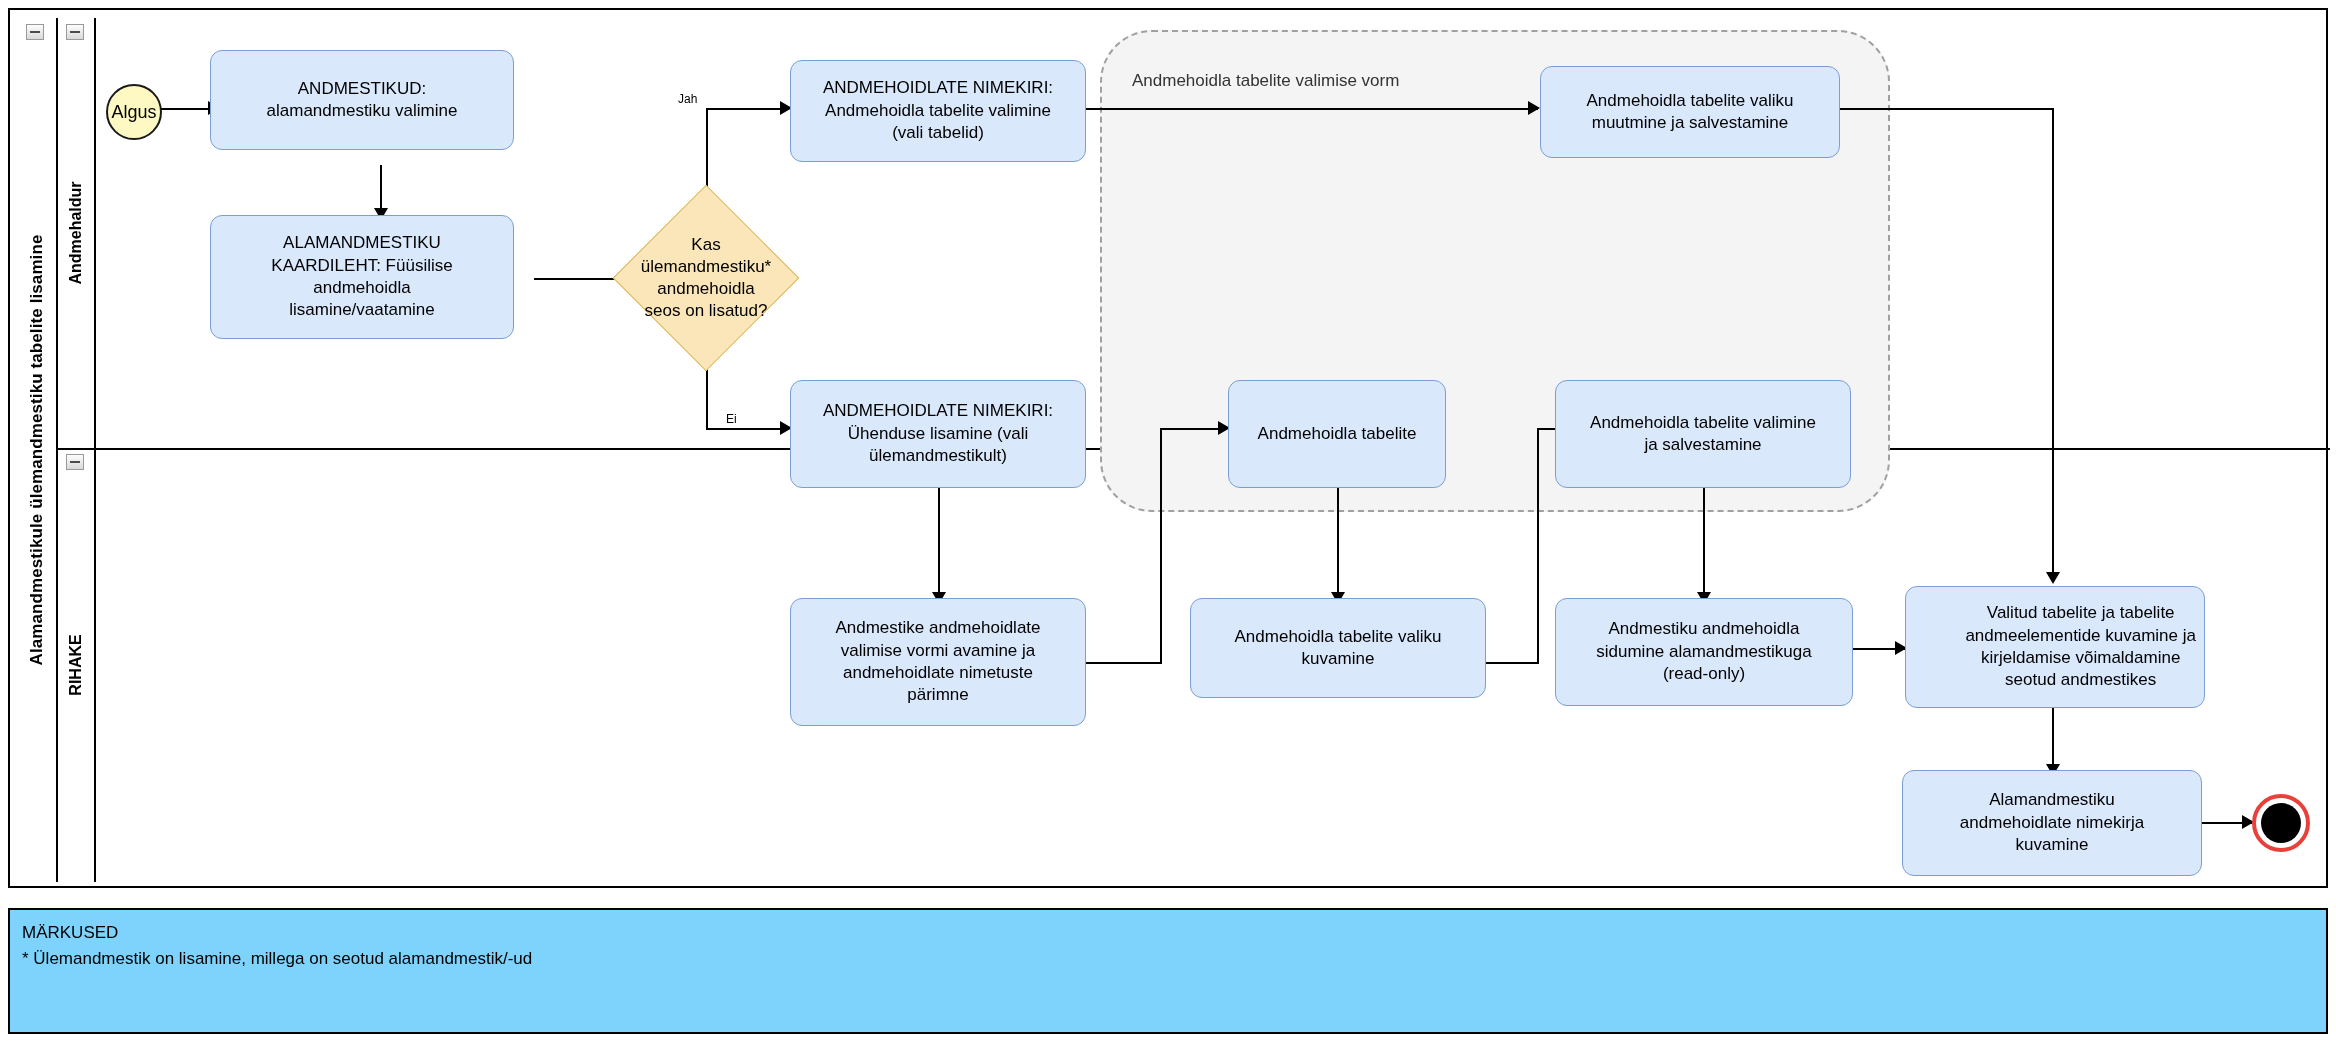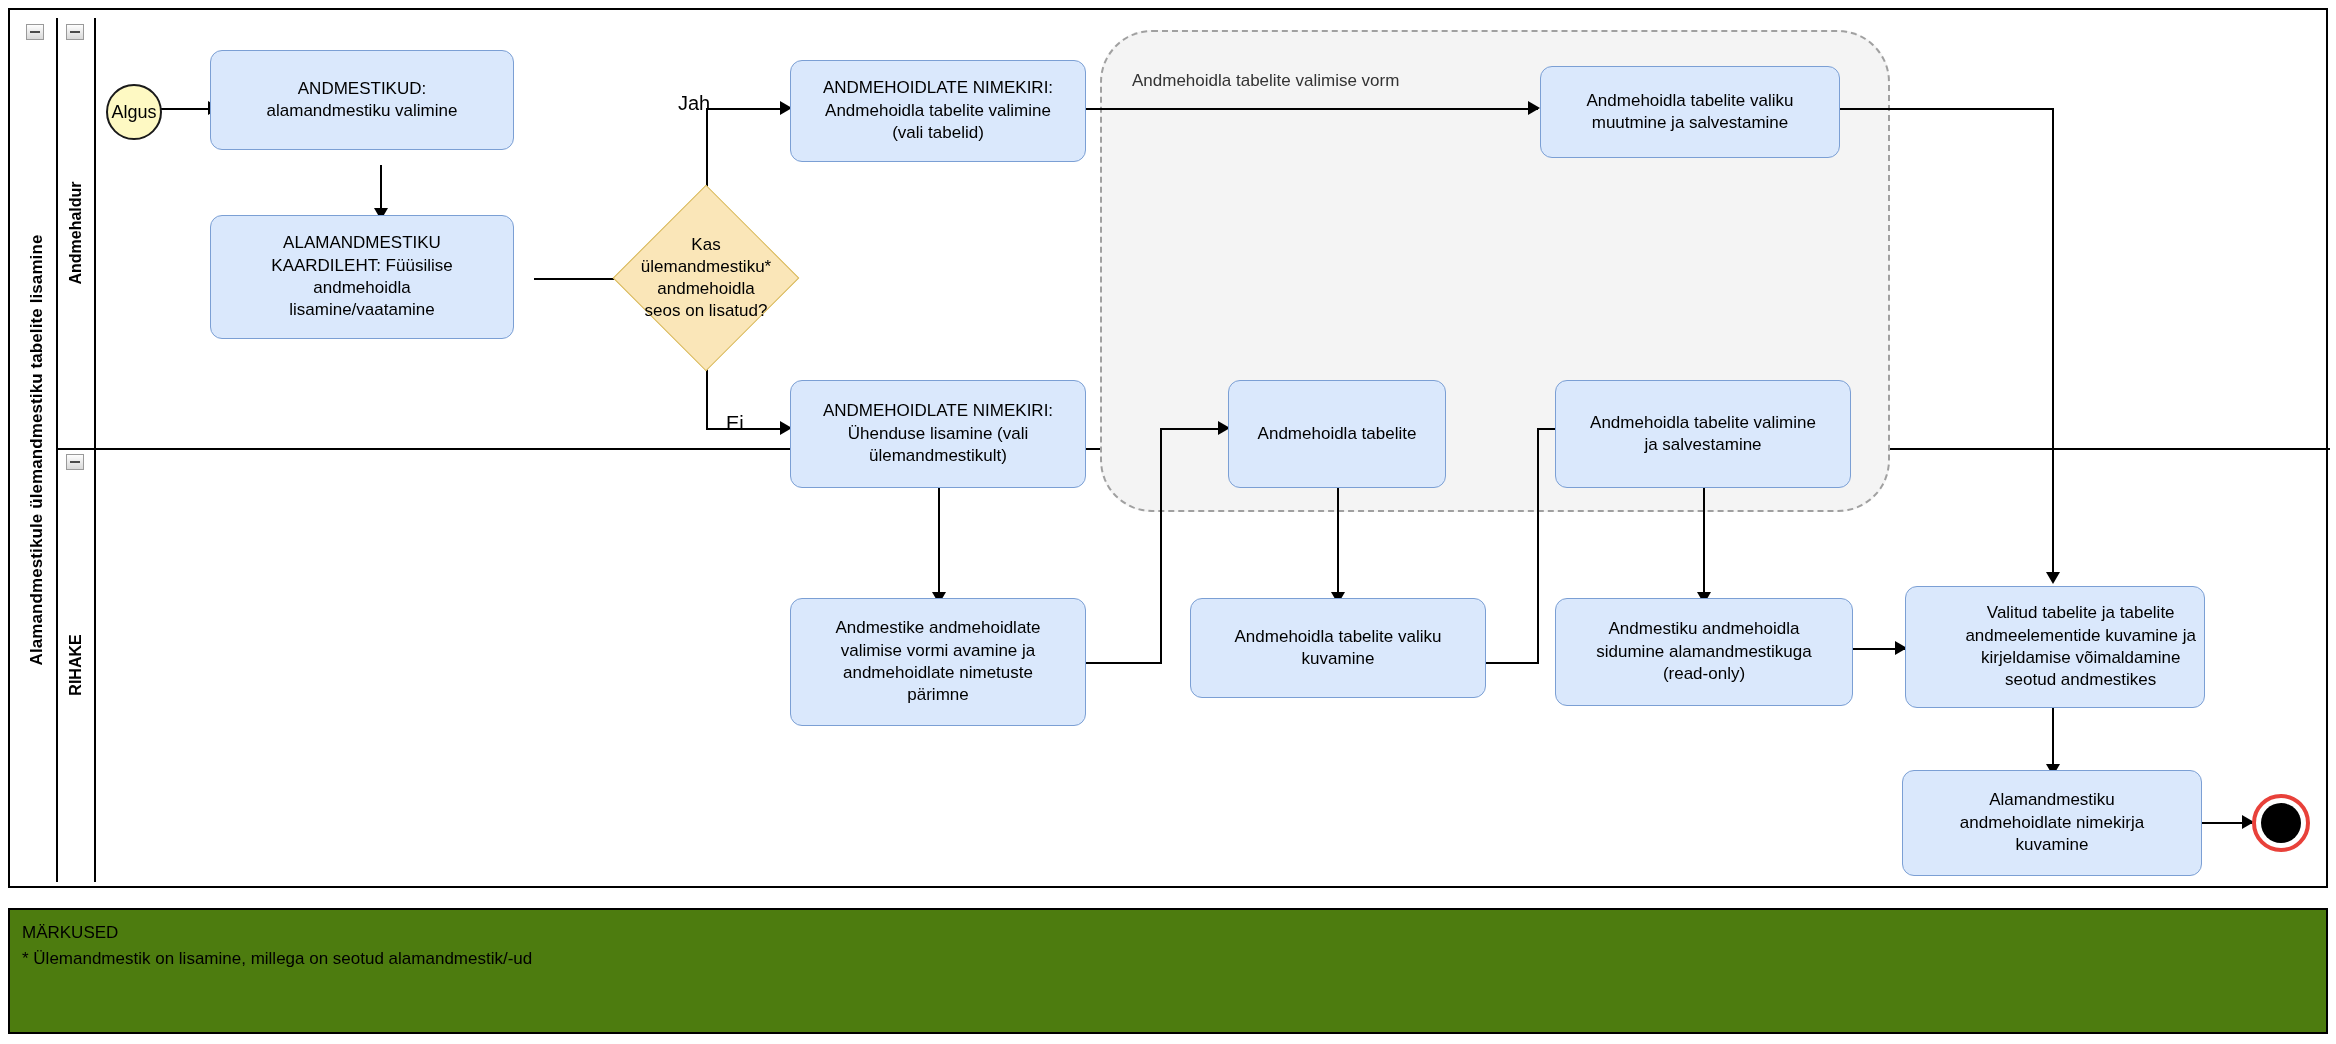--- a/index.html
+++ b/index.html
@@ -36,24 +36,24 @@
   .group{position:absolute;box-sizing:border-box;background:#f4f4f4;border:2px dashed #a0a0a0;border-radius:52px;}
   .group-label{position:absolute;font-size:17px;color:#333;white-space:nowrap;margin-top:17px;}
 
   
   .ln{position:absolute;background:#000;}
   .lnh{height:2px;}
   .lnv{width:2px;}
   .arw{position:absolute;width:0;height:0;}
   .arw-r{border-top:7px solid transparent;border-bottom:7px solid transparent;border-left:12px solid #000;}
   .arw-d{border-left:7px solid transparent;border-right:7px solid transparent;border-top:12px solid #000;}
-  .edge-lbl{position:absolute;font-size:20px;background:transparent;}
-
-  
-  .notes{position:absolute;left:8px;top:908px;width:2320px;height:126px;border:2px solid #000;background:#4d7c0f;box-sizing:border-box;padding:10px 12px;}
+  .edge-lbl{position:absolute;font-size:12px;background:transparent;}
+
+  
+  .notes{position:absolute;left:8px;top:908px;width:2320px;height:126px;border:2px solid #000;background:#7dd3fc;box-sizing:border-box;padding:10px 12px;}
   .notes div{font-size:17px;line-height:1.5;}
 </style>
 </head>
 <body>
 
 <div id="stage">
 
   <div class="pool">
 
     <div class="pool-title">

